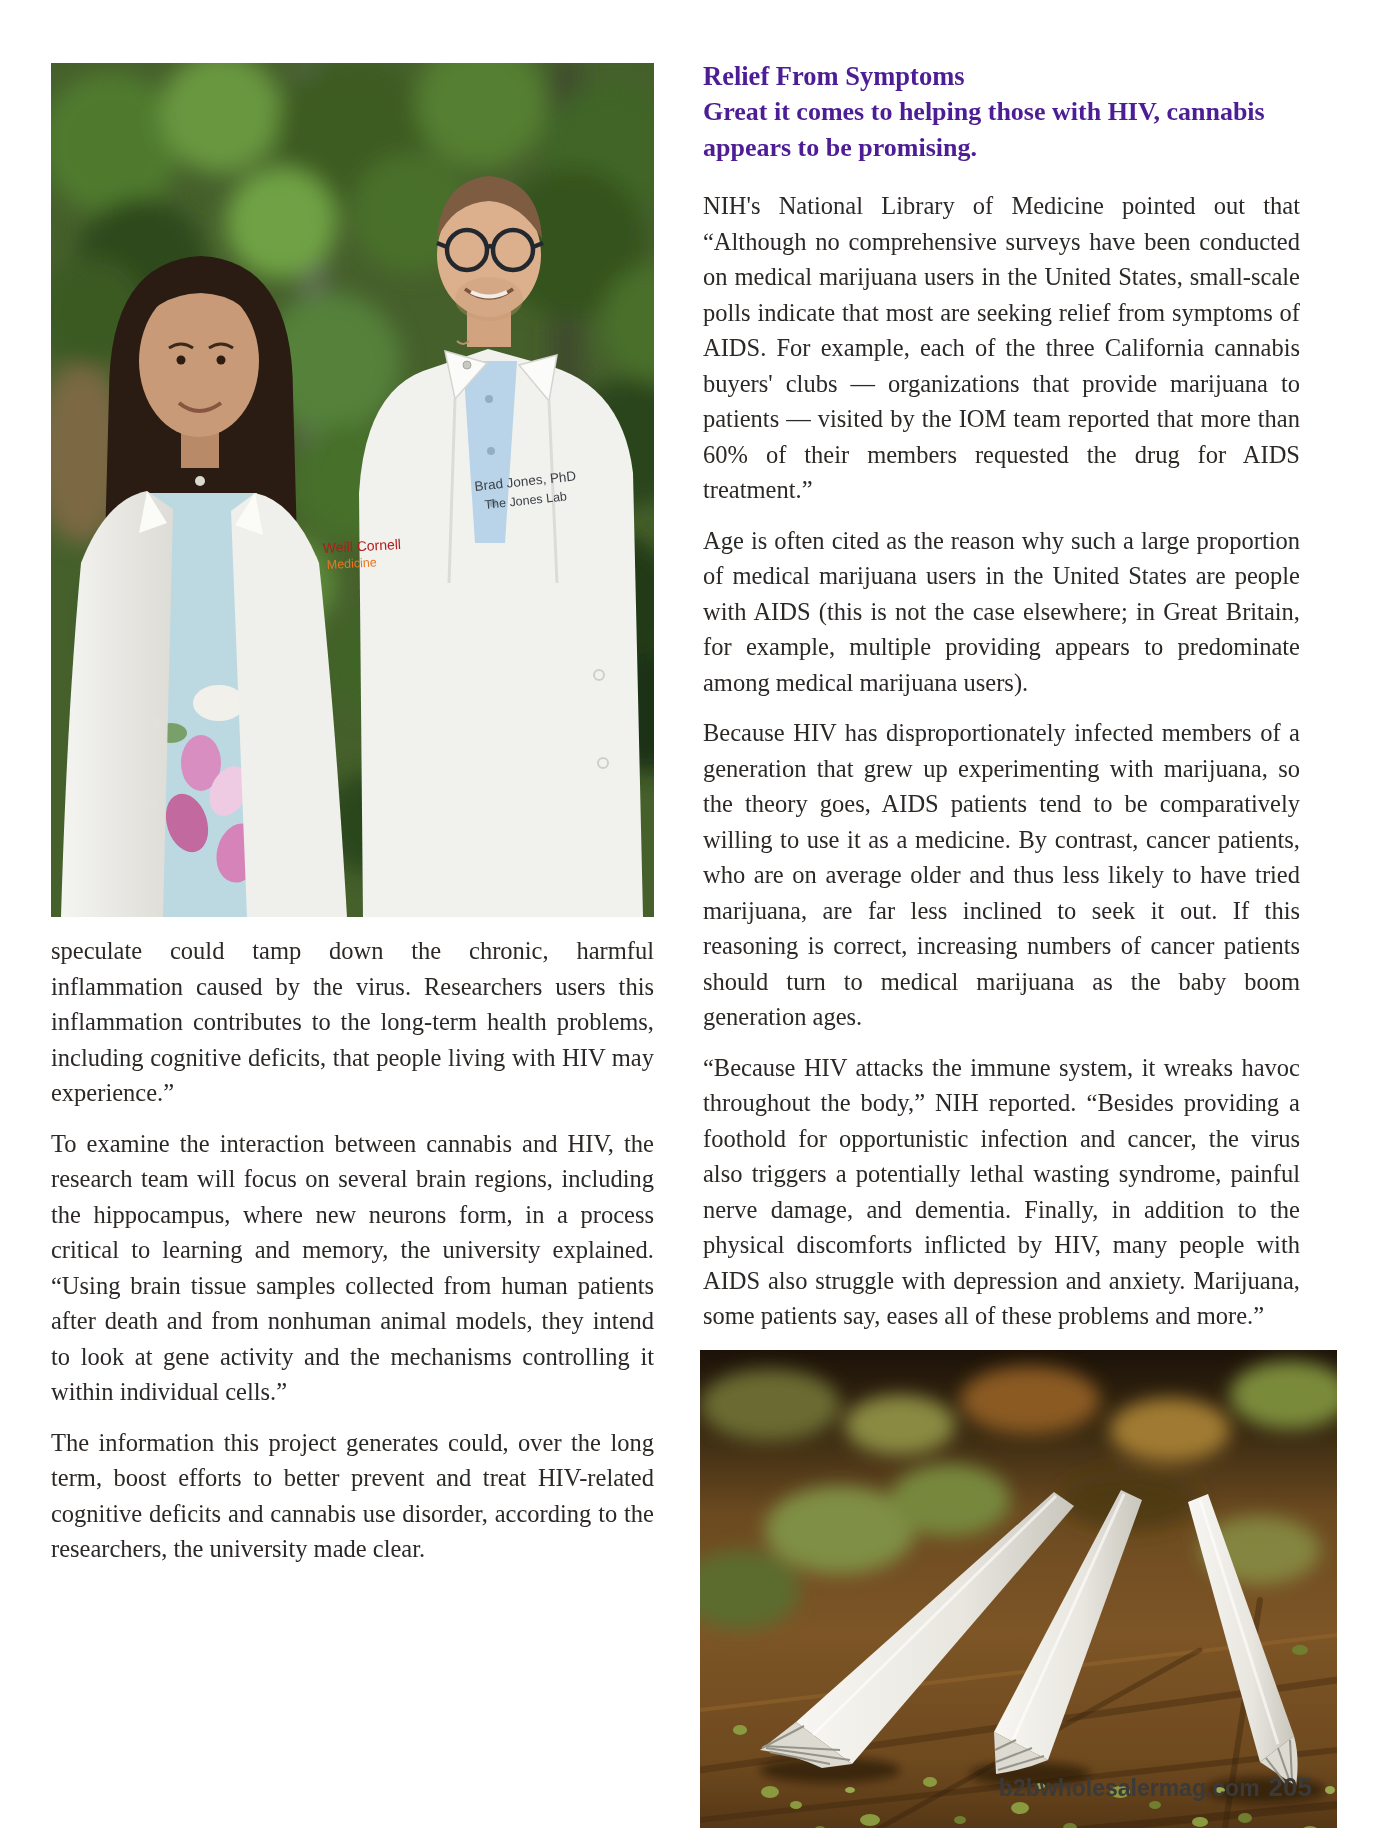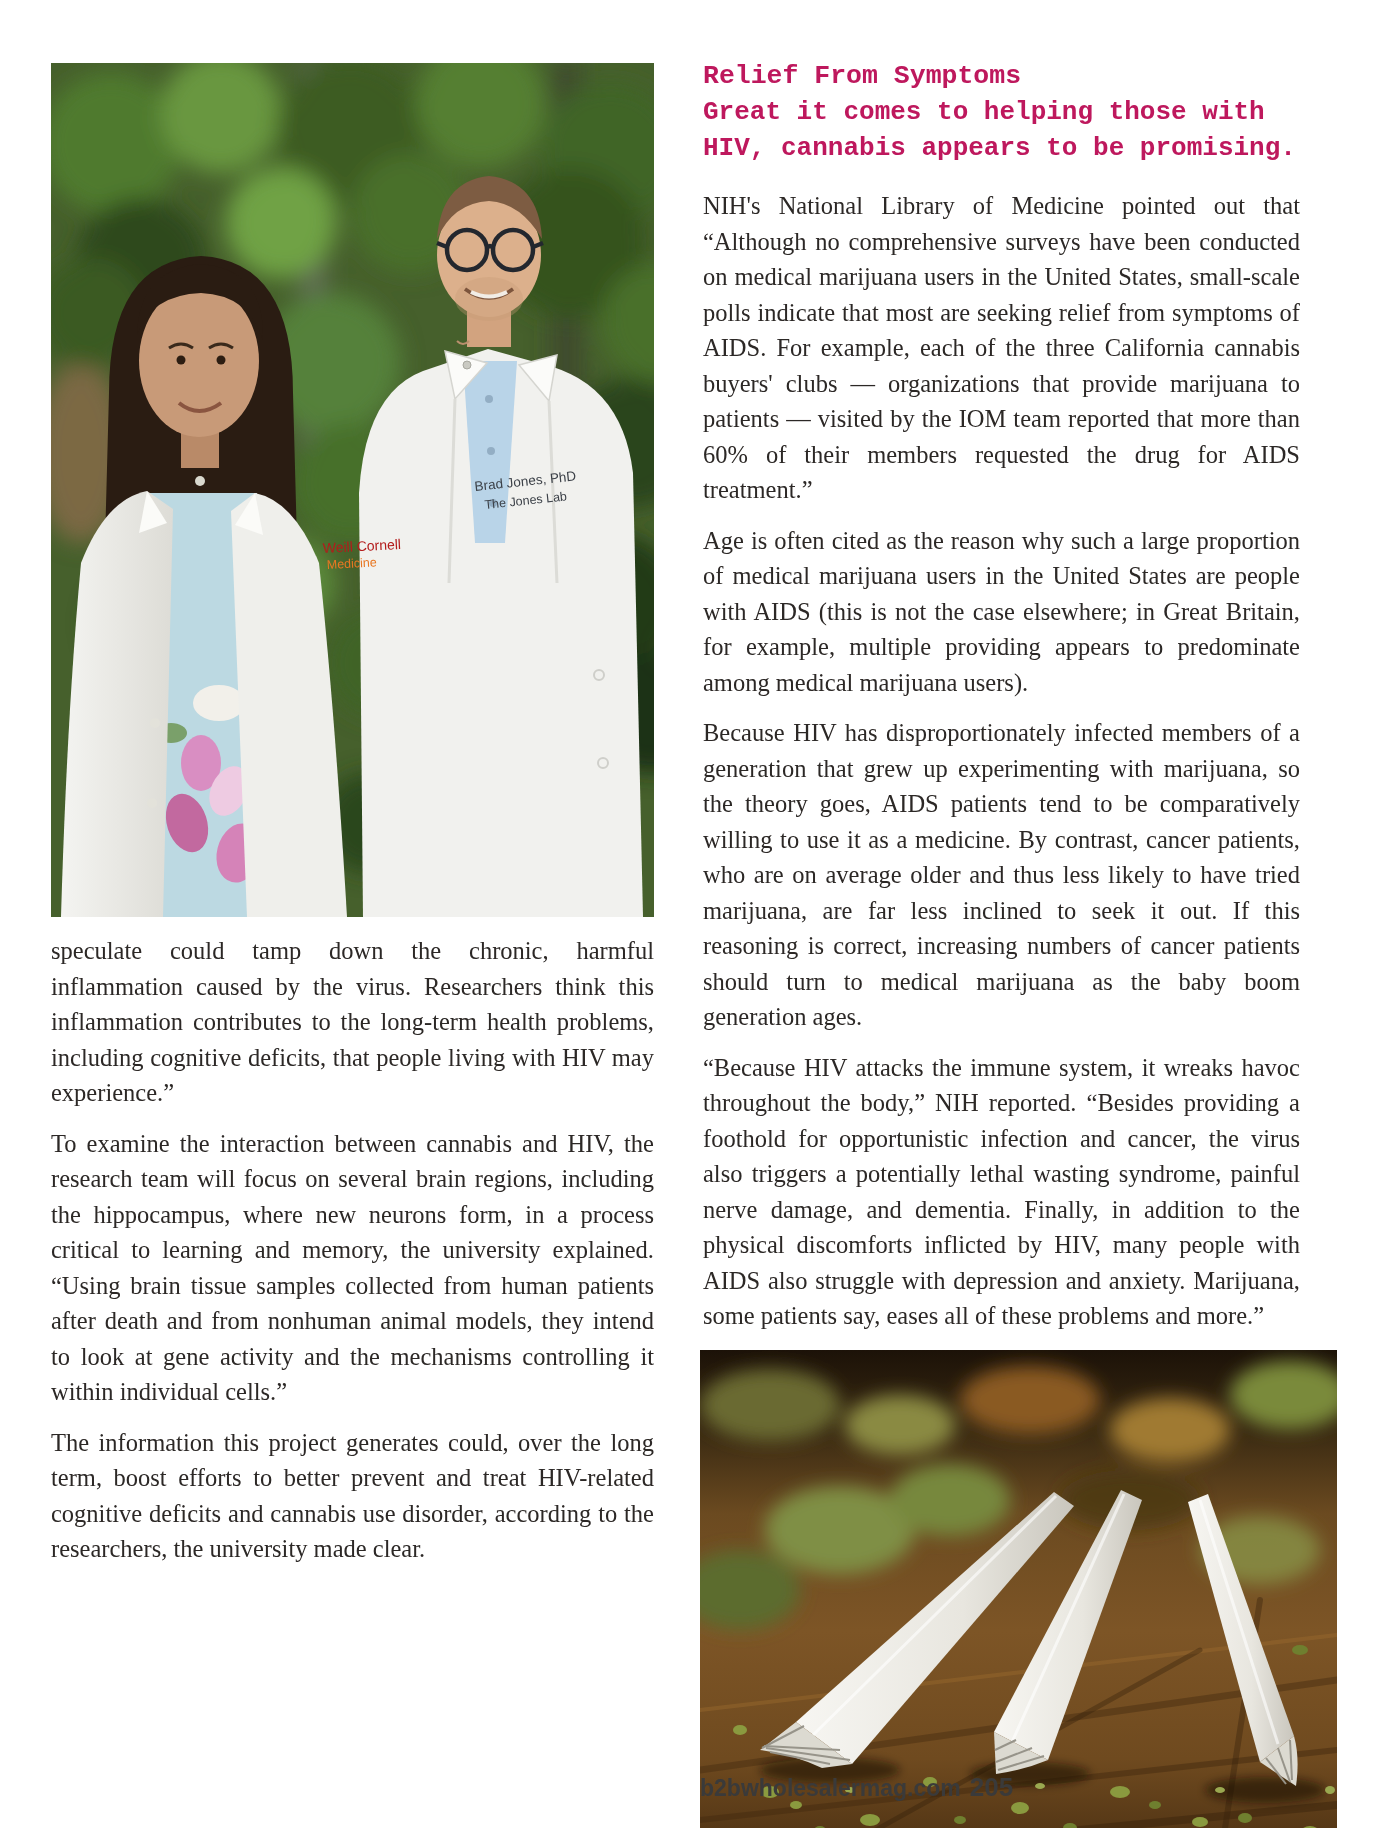--- a/index.html
+++ b/index.html
@@ -17,35 +17,35 @@
   .photo{display:block;}
   .photo-researchers{width:603px;height:854px;}
   .body-text p{
     font-size:24.5px;
     line-height:35.5px;
     text-align:justify;
     margin:0 0 15px 0;
   }
   .col-left .body-text{margin-top:16px;}
   .headline-block{
-    font-family:Liberation Mono, monospace;
+    font-family:Liberation Serif, serif;
     font-weight:700;
-    color:#be185d;
+    color:#4c1d95;
   }
   .headline{font-size:26.5px;line-height:36px;margin:0;}
   .subheadline{font-size:26px;line-height:36px;margin:0;}
   .col-right .body-text{margin-top:22px;font-family:Liberation Serif, serif;}
   .photo-joints{
     width:637px;height:511px;
     margin-left:-3px;margin-top:16px;
   }
   .footer{
     position:absolute;
     left:700px;top:1772px;width:612px;
-    text-align:left;
+    text-align:right;
     font-family:"Liberation Sans",sans-serif;
     font-weight:700;
     color:#3a3a3a;
     font-size:23px;
   }
   .footer .page-num{font-size:26px;margin-left:9px;}
 </style>
 </head>
 <body>
 
@@ -151,21 +151,21 @@
         <g font-family="Liberation Sans, sans-serif">
           <text x="272" y="490" font-size="14" fill="#b31b1b" transform="rotate(-3 272 490)">Weill Cornell</text>
           <text x="276" y="506" font-size="12.5" fill="#e87722" transform="rotate(-3 276 506)">Medicine</text>
           <text x="424" y="428" font-size="13.5" fill="#3c4148" transform="rotate(-6 424 428)">Brad Jones, PhD</text>
           <text x="434" y="446" font-size="12.5" fill="#3c4148" transform="rotate(-6 434 446)">The Jones Lab</text>
         </g>
       </g>
     </svg>
 
     <div class="body-text">
-      <p>speculate could tamp down the chronic, harmful inflammation caused by the virus. Researchers think this inflammation contributes to the long-term health problems, including cognitive deficits, that people living with HIV may experience.”</p>
+      <p>speculate could tamp down the chronic, harmful inflammation caused by the virus. Researchers users this inflammation contributes to the long-term health problems, including cognitive deficits, that people living with HIV may experience.”</p>
       <p>To examine the interaction between cannabis and HIV, the research team will focus on several brain regions, including the hippocampus, where new neurons form, in a process critical to learning and memory, the university explained. “Using brain tissue samples collected from human patients after death and from nonhuman animal models, they intend to look at gene activity and the mechanisms controlling it within individual cells.”</p>
       <p>The information this project generates could, over the long term, boost efforts to better prevent and treat HIV-related cognitive deficits and cannabis use disorder, according to the researchers, the university made clear.</p>
     </div>
   </div>
 
   <div class="col col-right">
     <div class="headline-block">
       <h1 class="headline">Relief From Symptoms</h1>
       <h2 class="subheadline">Great it comes to helping those with HIV, cannabis appears to be promising.</h2>
     </div>

